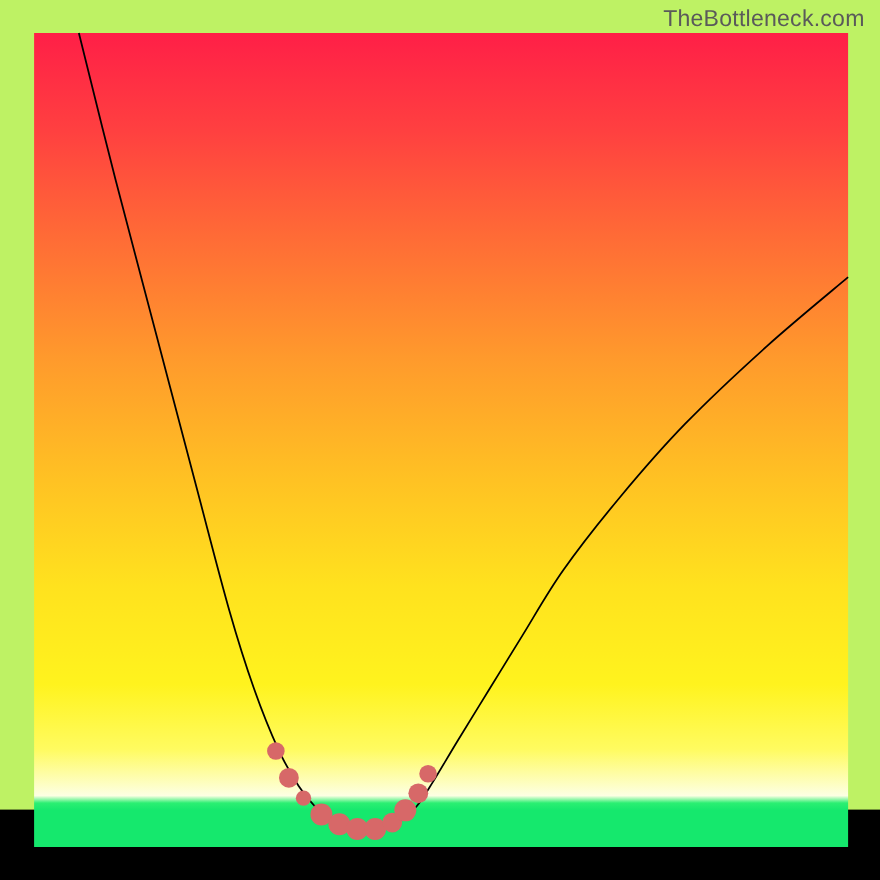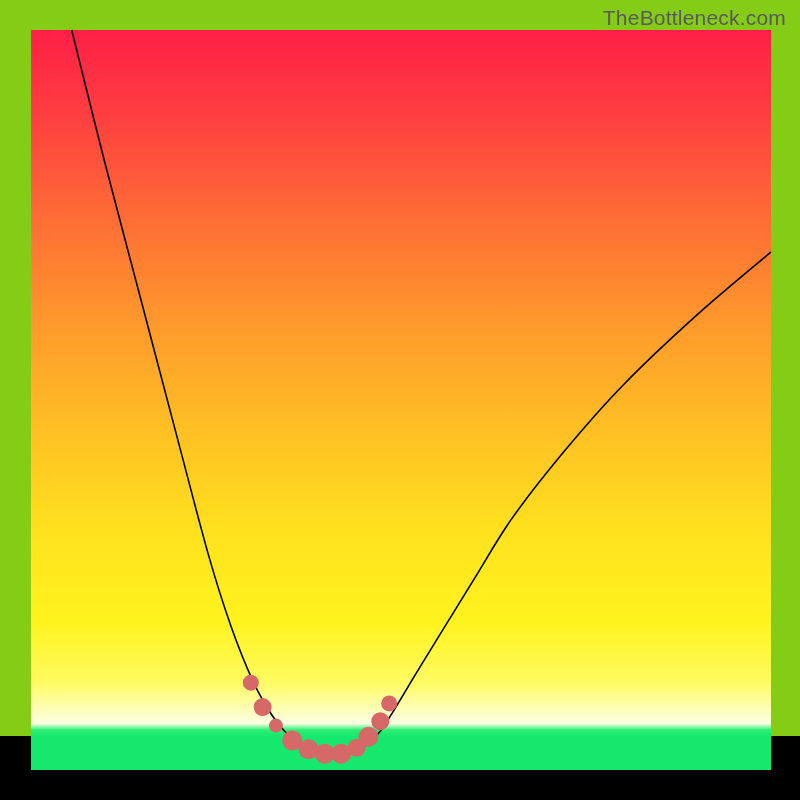--- a/index.html
+++ b/index.html
@@ -10,21 +10,21 @@
     overflow: hidden;
     background: #000;
     font-family: Arial, Helvetica, sans-serif;
   }
   .frame {
     position: absolute;
     left: 0;
     top: 0;
     width: 800px;
     height: 736px;
-    background: #84cc16;
+    background: #bef264;
   }
   .plot-area {
     position: absolute;
     left: 31px;
     top: 30px;
     width: 740px;
     height: 740px;
     background: linear-gradient(
       to bottom,
       #ff1f47 0%,

